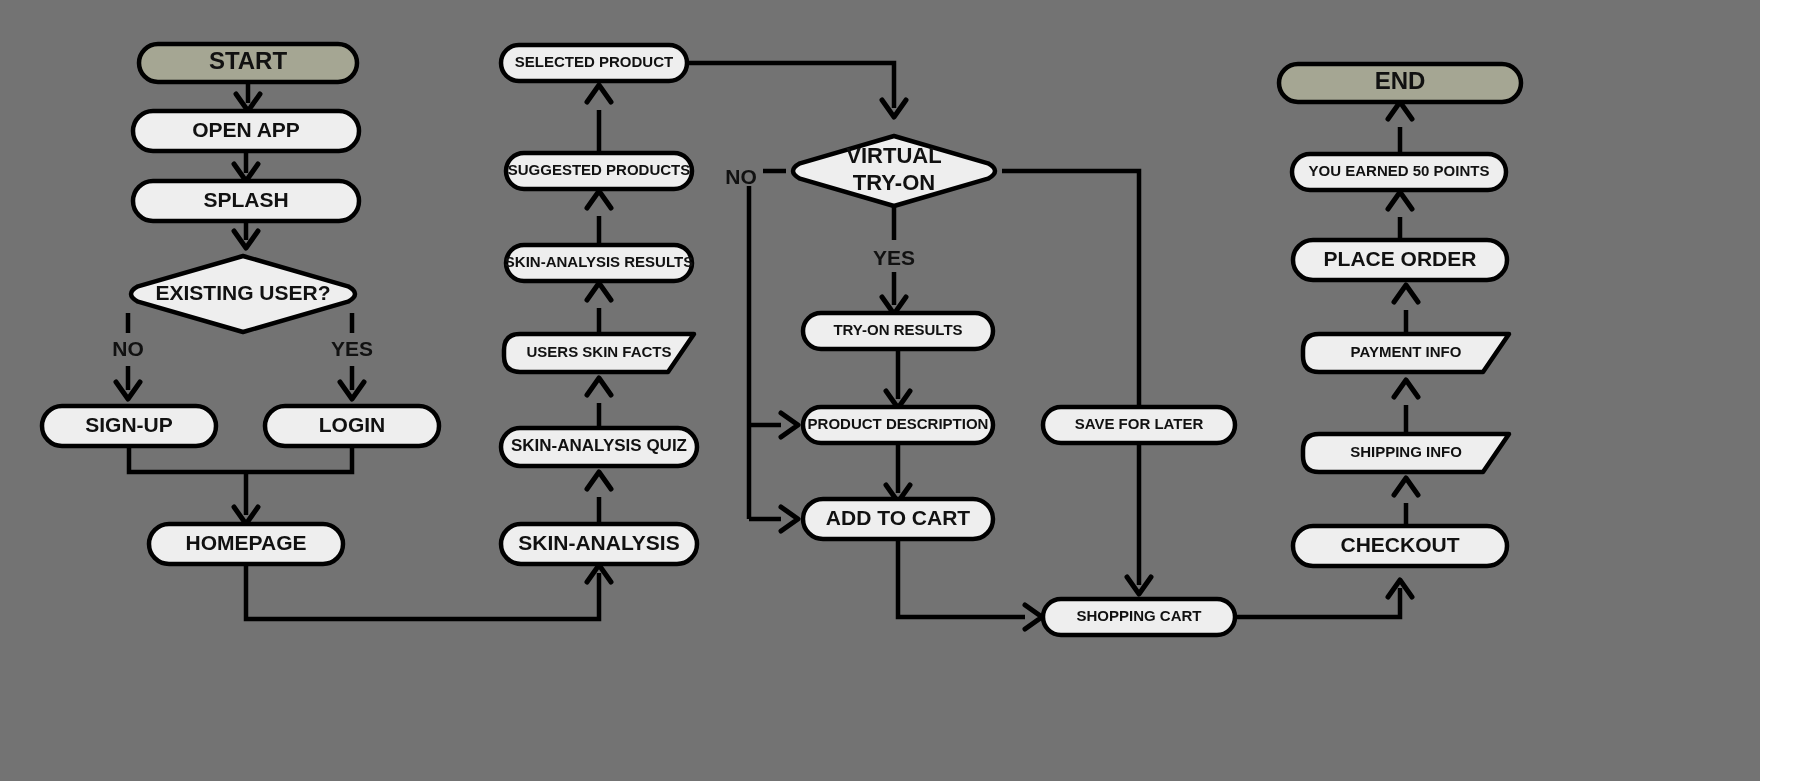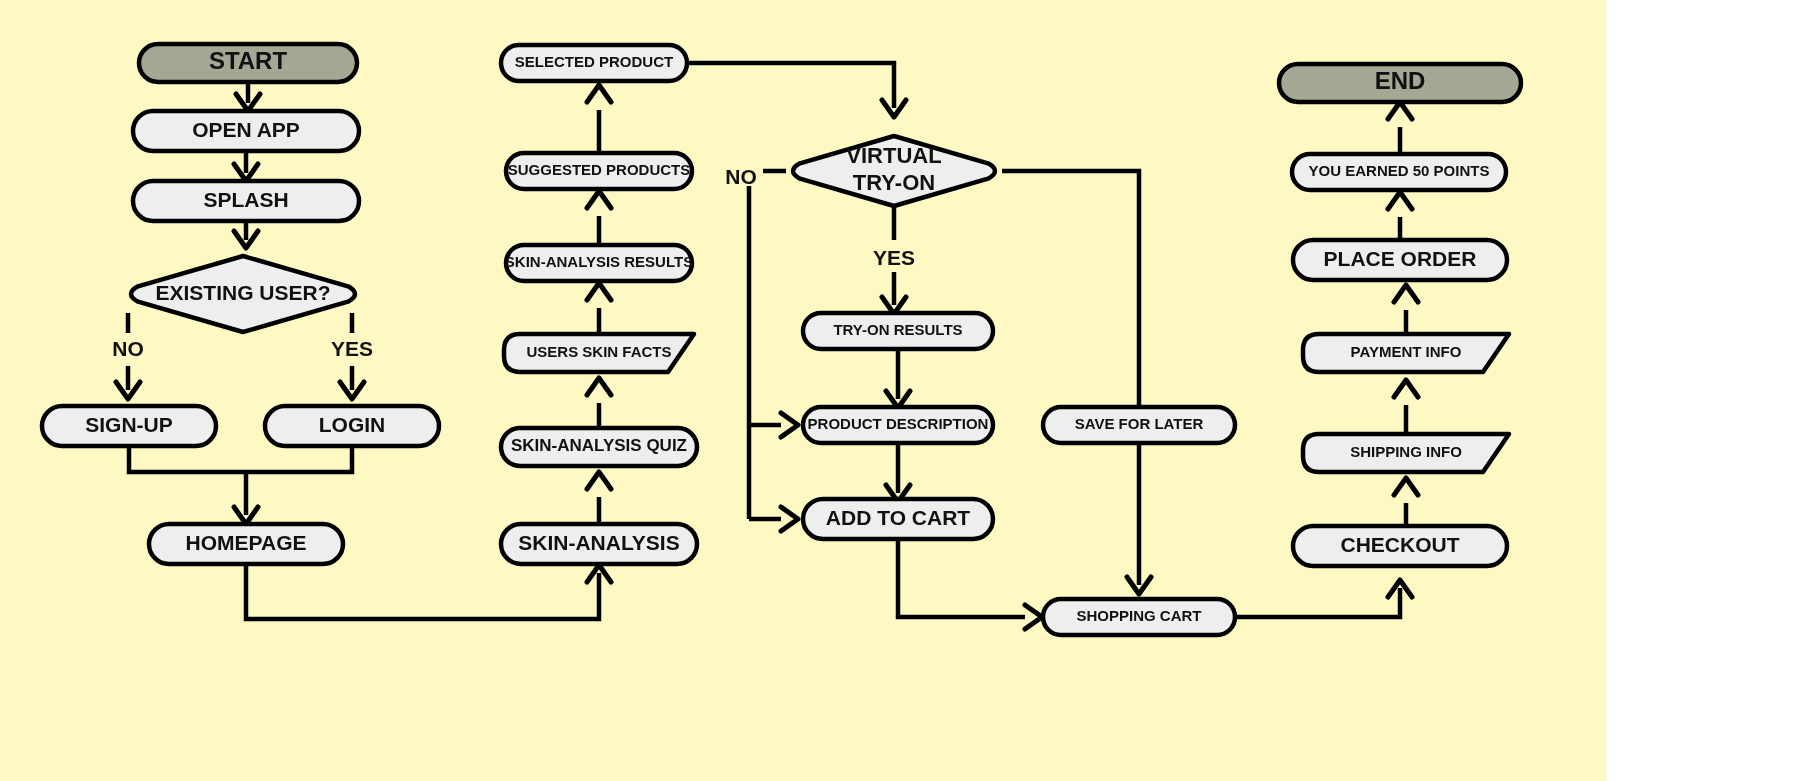--- a/index.html
+++ b/index.html
@@ -1,17 +1,17 @@
 <!DOCTYPE html>
 <html><head>
 <meta charset="utf-8">
 <style>
   html,body{margin:0;padding:0;background:#ffffff;}
   body{width:1797px;height:781px;overflow:hidden;font-family:"Liberation Sans",sans-serif;}
-  #chart-root{position:relative;width:1606px;height:781px;background:#fef9c3;}
+  #chart-root{position:relative;width:1760px;height:781px;background:#737373;}
   svg#flow{display:block;width:1797px;height:781px;}
   .node-text{font-family:"Liberation Sans",sans-serif;font-weight:bold;fill:#111111;text-anchor:middle;dominant-baseline:middle;}
   .edge-label{font-family:"Liberation Sans",sans-serif;font-weight:bold;fill:#111111;text-anchor:middle;dominant-baseline:middle;font-size:21px;}
   .shape{stroke:#000000;stroke-width:4.5;stroke-linejoin:round;}
   .conn{stroke:#000000;stroke-width:4.5;fill:none;stroke-linecap:butt;}
   .arrowhead{stroke:#000000;stroke-width:5;fill:none;stroke-linecap:round;stroke-linejoin:round;}
 </style>
 </head>
 <body>
 

